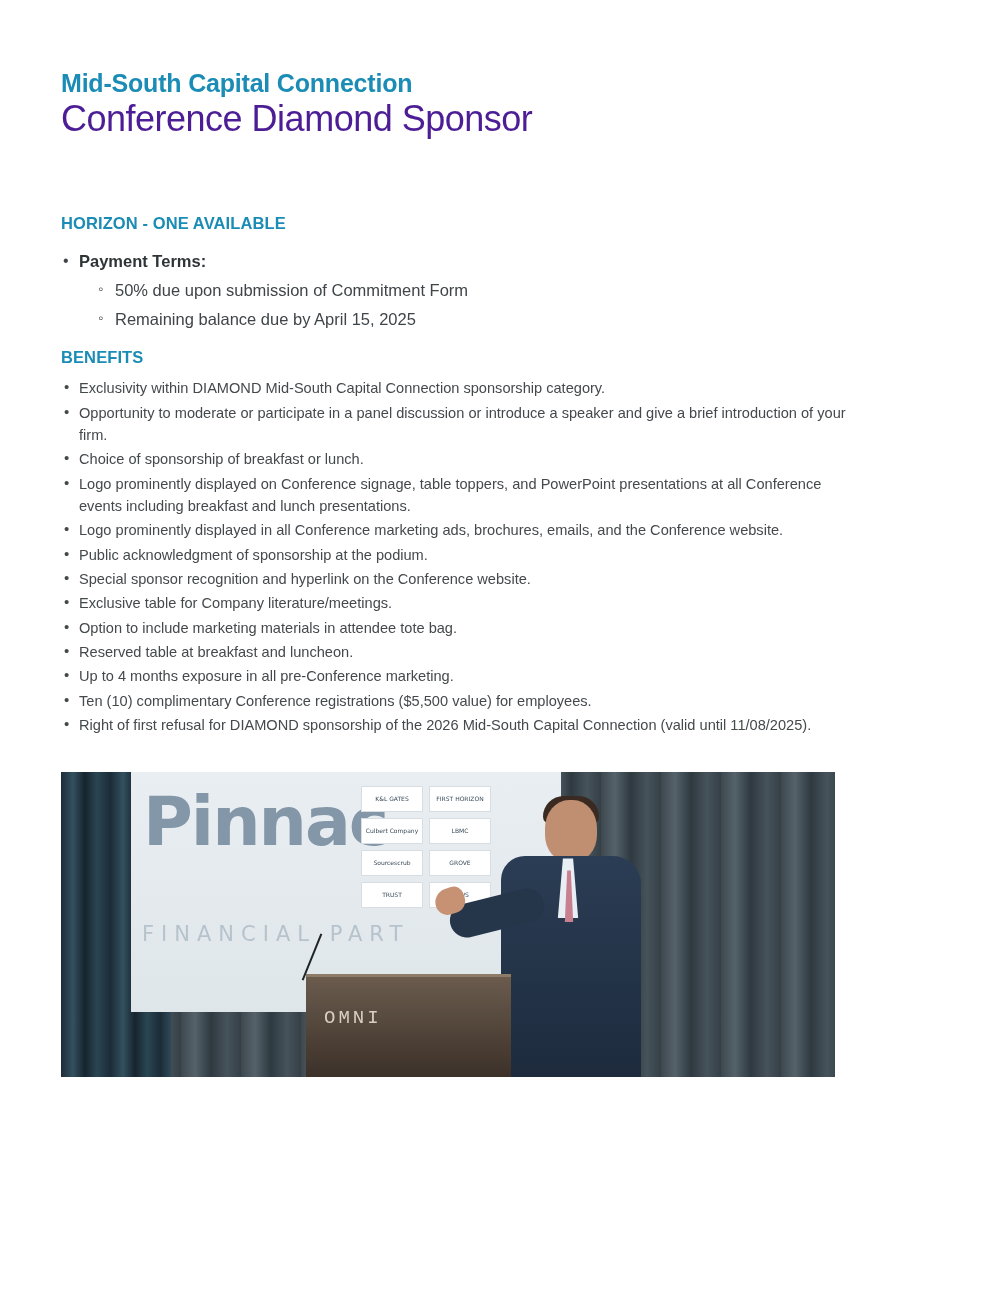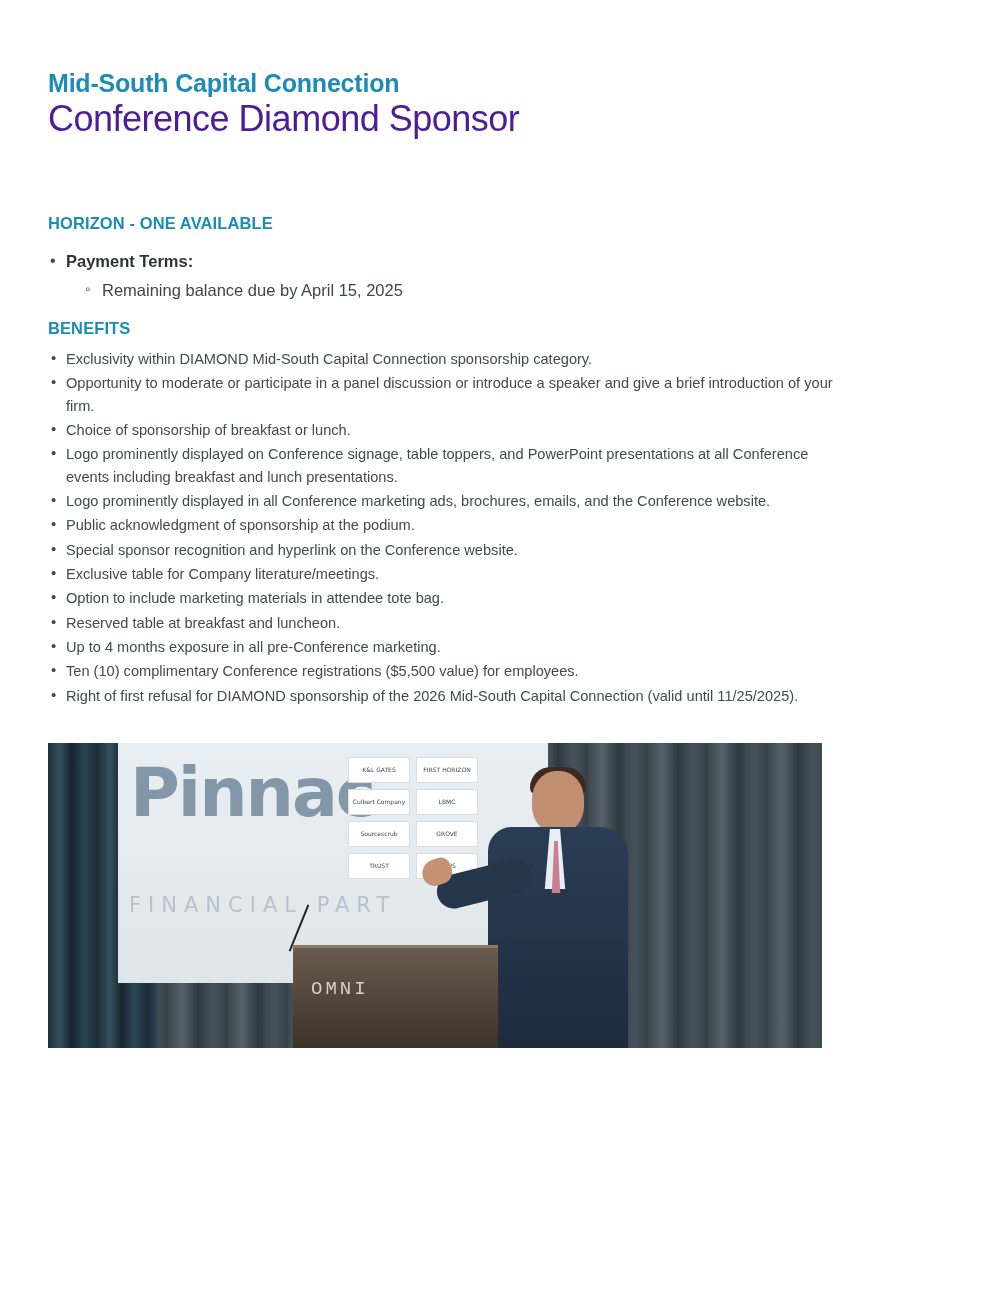--- a/index.html
+++ b/index.html
@@ -13,21 +13,21 @@
     font-family: "Liberation Sans", sans-serif;
     color: #4c5256;
     position: relative;
     overflow: hidden;
   }
   .page {
     position: relative;
     width: 1000px;
     height: 1294px;
     box-sizing: border-box;
-    padding: 70px 110px 0 48px;
+    padding: 70px 110px 0 61px;
   }
   .eyebrow {
     color: #1a8cb5;
     font-size: 25px;
     font-weight: bold;
     letter-spacing: -0.2px;
     line-height: 1.1;
     margin: 0 0 2px 0;
   }
   .title {
@@ -304,41 +304,42 @@
 
   <div class="eyebrow">Mid-South Capital Connection</div>
   <h1 class="title">Conference Diamond Sponsor</h1>
 
   <div class="section-label limited-label">HORIZON - ONE AVAILABLE</div>
 
   <ul class="level-list">
     <li>
       <b>Payment Terms:</b><span></span>
       <ul class="sub-list">
+        <li>50% due upon submission of Commitment Form</li>
         <li>Remaining balance due by April 15, 2025</li>
       </ul>
     </li>
   </ul>
 
   <div class="section-label benefits-label">BENEFITS</div>
 
   <ul class="benefits">
     <li>Exclusivity within DIAMOND Mid-South Capital Connection sponsorship category.</li>
     <li>Opportunity to moderate or participate in a panel discussion or introduce a speaker and give a brief introduction of your firm.</li>
     <li>Choice of sponsorship of breakfast or lunch.</li>
     <li>Logo prominently displayed on Conference signage, table toppers, and PowerPoint presentations at all Conference events including breakfast and lunch presentations.</li>
     <li>Logo prominently displayed in all Conference marketing ads, brochures, emails, and the Conference website.</li>
     <li>Public acknowledgment of sponsorship at the podium.</li>
     <li>Special sponsor recognition and hyperlink on the Conference website.</li>
     <li>Exclusive table for Company literature/meetings.</li>
     <li>Option to include marketing materials in attendee tote bag.</li>
     <li>Reserved table at breakfast and luncheon.</li>
     <li>Up to 4 months exposure in all pre-Conference marketing.</li>
     <li>Ten (10) complimentary Conference registrations ($5,500 value) for employees.</li>
-    <li>Right of first refusal for DIAMOND sponsorship of the 2026 Mid-South Capital Connection (valid until 11/25/2025).</li>
+    <li>Right of first refusal for DIAMOND sponsorship of the 2026 Mid-South Capital Connection (valid until 11/08/2025).</li>
   </ul>
 
   <div class="photo">
     <div class="curtain"></div>
     <div class="curtain-left"></div>
 
     <div class="backdrop">
       <div class="backdrop-text">Pinnac</div>
       <div class="backdrop-sub">FINANCIAL PART</div>
     </div>

